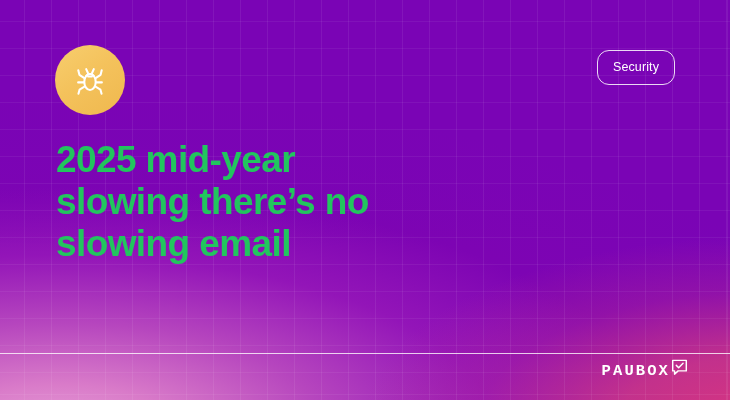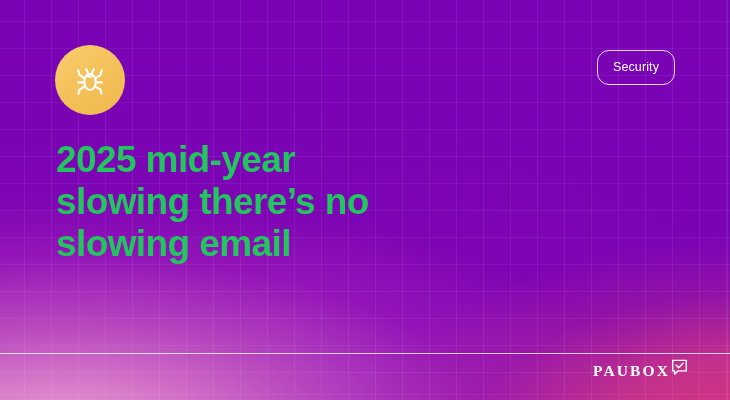--- a/index.html
+++ b/index.html
@@ -113,21 +113,21 @@
     display: flex;
     align-items: flex-start;
     height: 22px;
   }
   .brand-wordmark {
     color: #ffffff;
     font-size: 15.5px;
     font-weight: bold;
     letter-spacing: 2.1px;
     line-height: 22px;
-    font-family: Liberation Serif, serif;
+    font-family: Liberation Mono, monospace;
   }
   .brand-mark {
     margin-left: 1px;
     margin-top: -1px;
   }
   .brand-mark svg { display:block; }
 </style>
 </head>
 <body>
 

